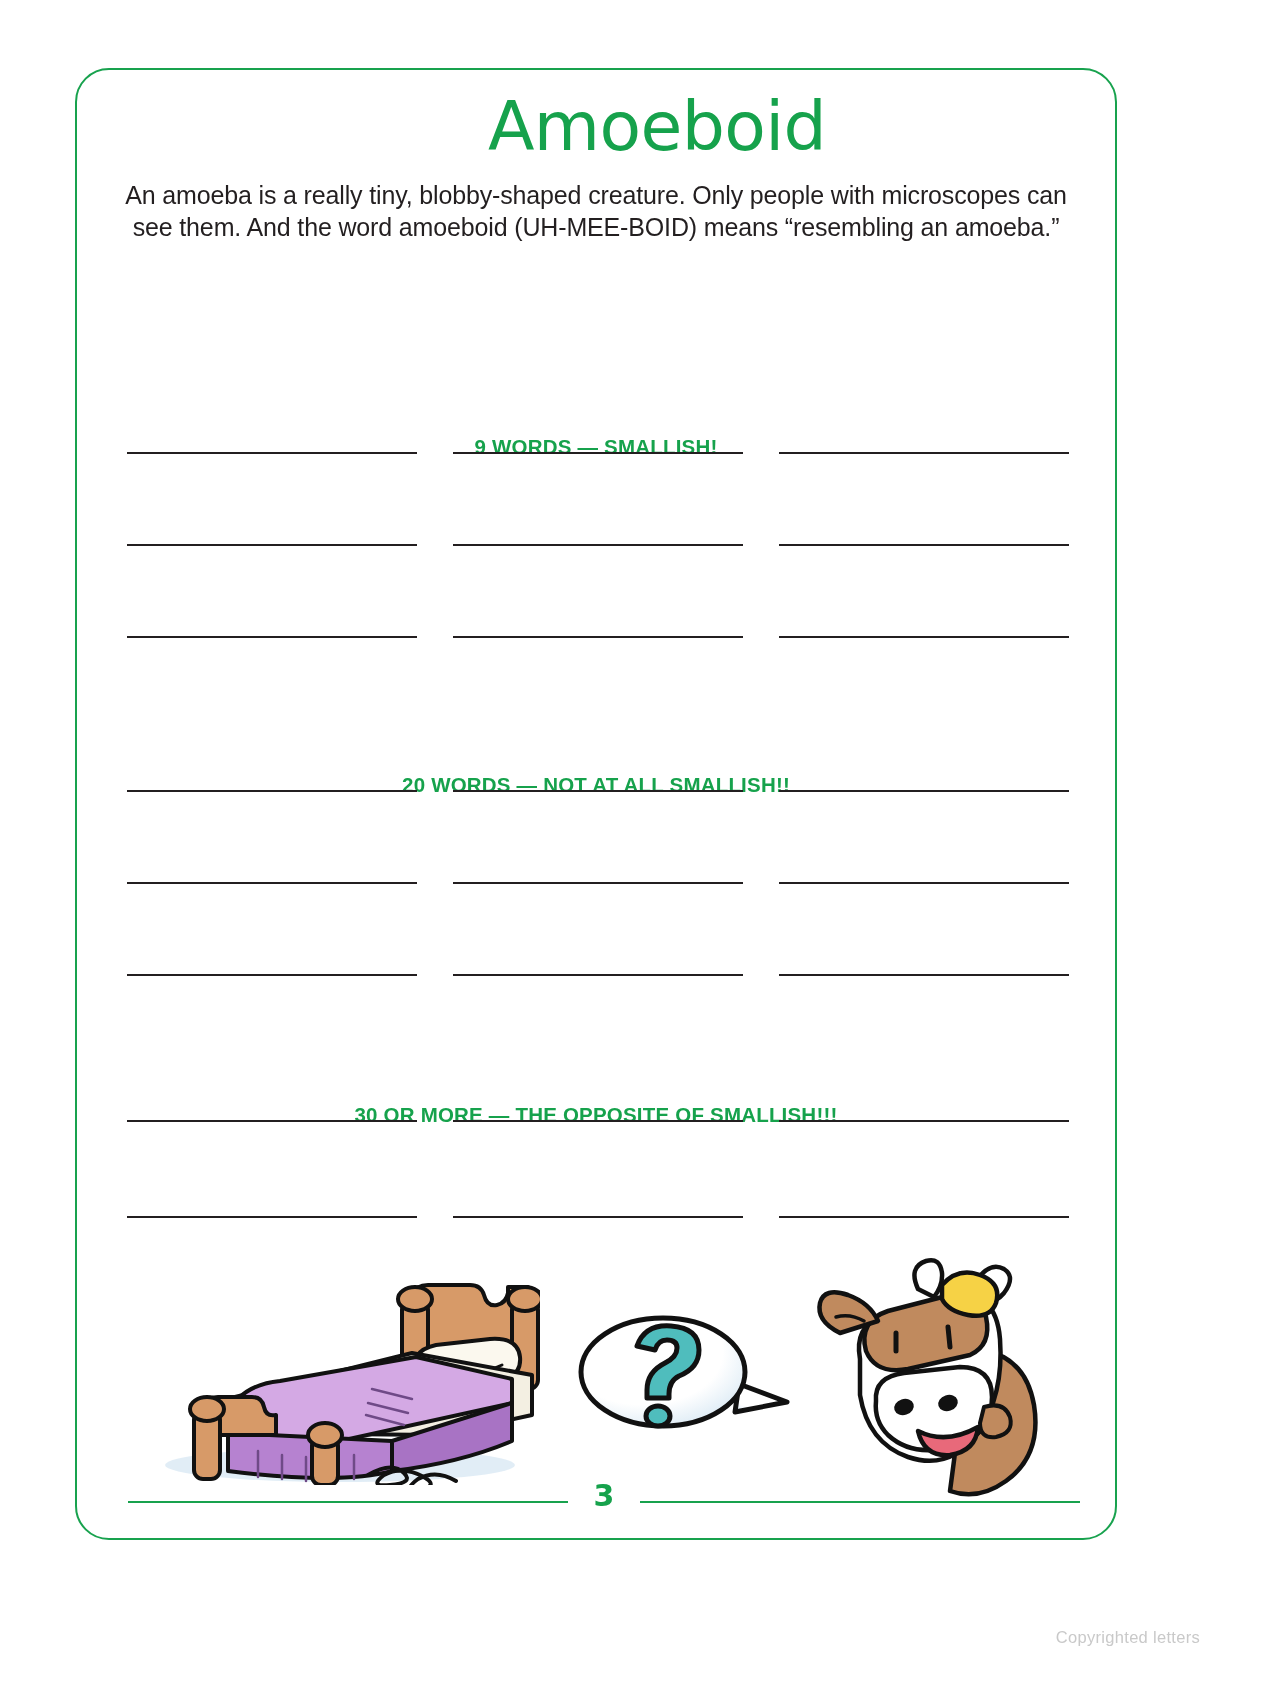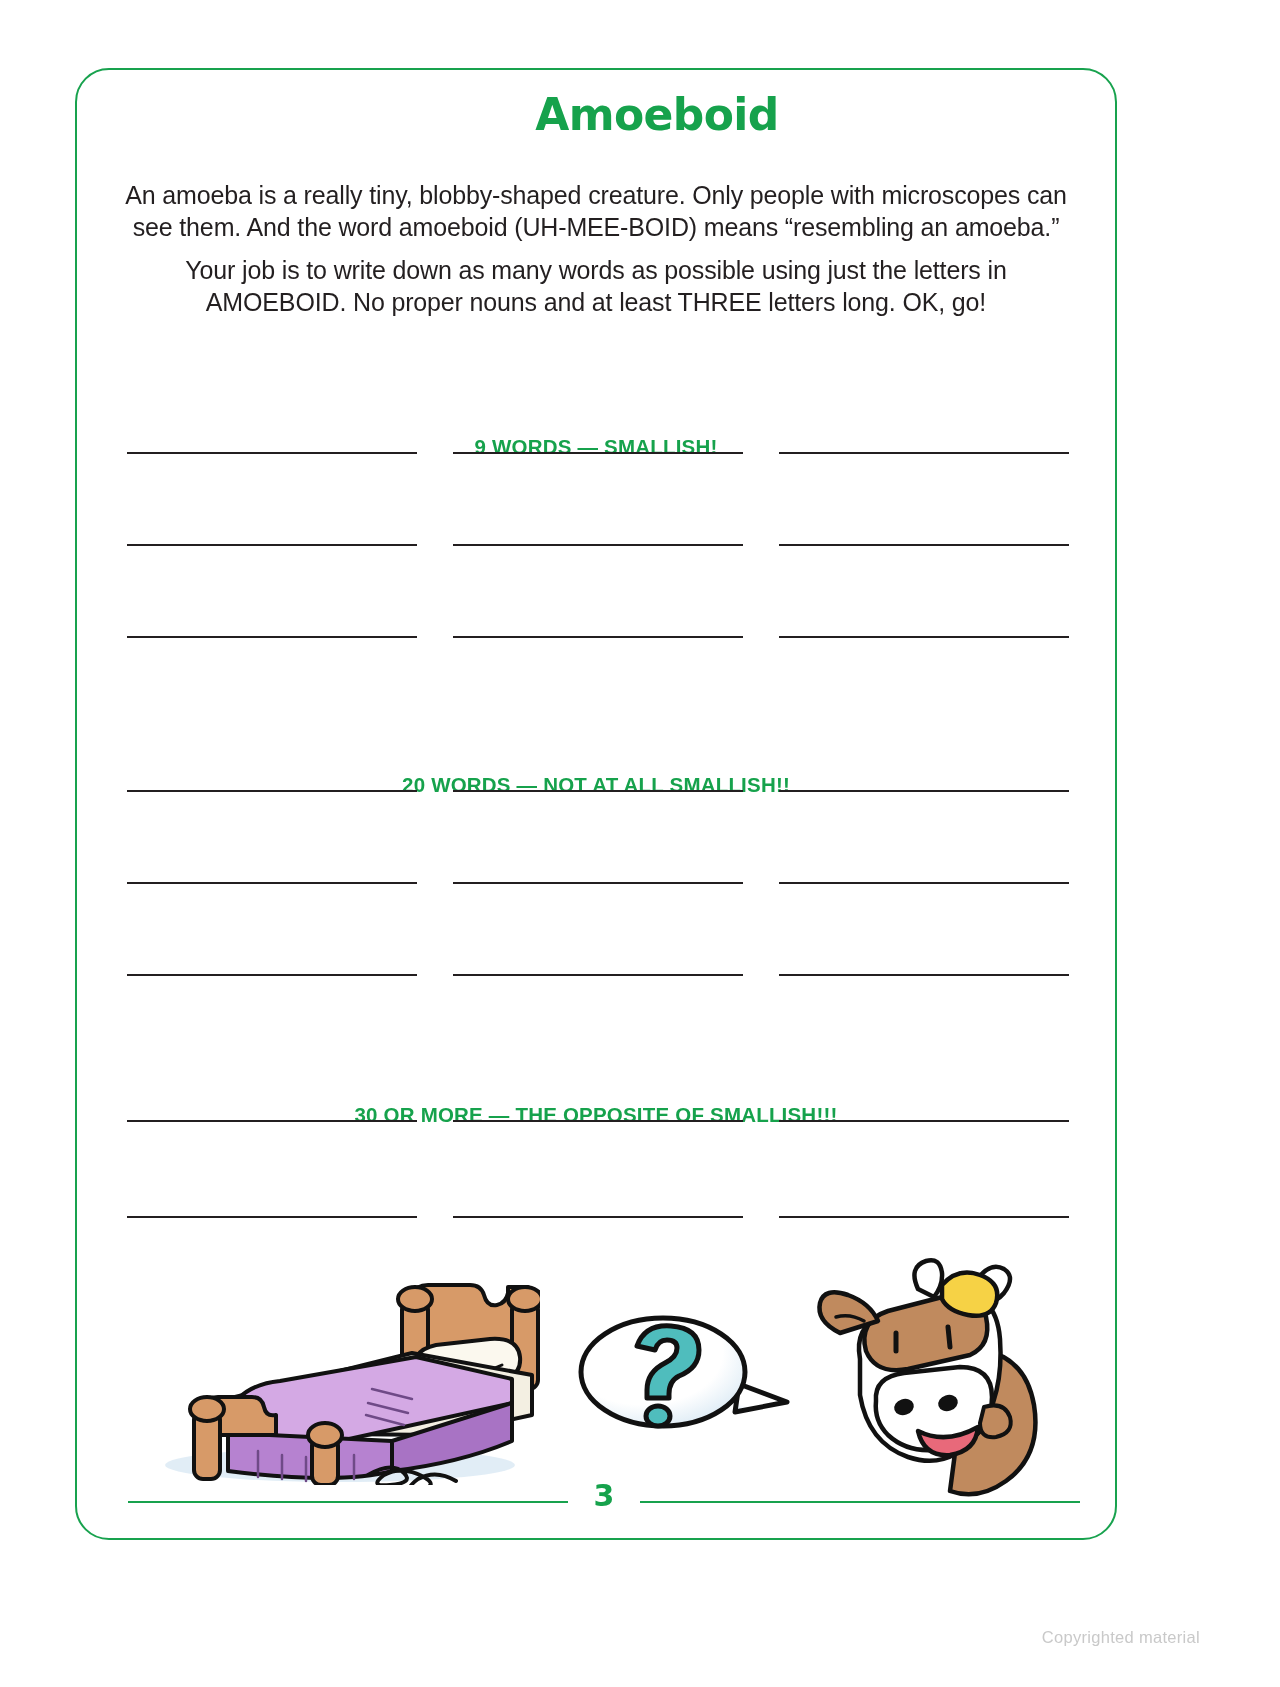--- a/index.html
+++ b/index.html
@@ -37,22 +37,22 @@
   }
 
   
   .title {
     position: absolute;
     left: 75px;
     top: 93px;
     width: 1164px;
     text-align: center;
     font-family: "DejaVu Sans", sans-serif;
-    font-weight: bold;
-    font-size: 44px;
+    font-weight: normal;
+    font-size: 68px;
     letter-spacing: -0.6px;
     color: #16A24C;
     line-height: 1;
   }
 
   
   .intro {
     position: absolute;
     left: 112px;
     top: 180px;
@@ -152,21 +152,20 @@
 <body>
 
 <div class="page">
 
   <div class="page-border"></div>
 
   <div class="title">Amoeboid</div>
 
   <div class="intro">
     <p class="first">An amoeba is a really tiny, blobby-shaped creature. Only people with microscopes can see them. And the word amoeboid (UH-MEE-BOID) means “resembling an amoeba.”</p>
-    <p class="second">Your job is to write down as many words as possible using just the letters in AMOEBOID. No proper nouns and at least THREE letters long. OK, go!</p>
   </div>
 
   <div class="section-head" style="top:404px;">9 WORDS — SMALLISH!</div>
 
   <div class="lines-block" style="top:452px;">
     <div class="line-row" style="height:92px;">
       <div class="answer-line"></div>
       <div class="answer-line"></div>
       <div class="answer-line"></div>
     </div>
@@ -303,15 +302,15 @@
         <path d="M184 152 Q204 146 210 162 Q214 178 196 182 Q180 184 180 168 Z" fill="#C08A5E" stroke="#111" stroke-width="4" stroke-linejoin="round"></path>
       </svg>
     </div>
 
   </div>
 
   <div class="footer-rule left"></div>
   <div class="footer-rule right"></div>
   <div class="page-number">3</div>
 
-  <div class="copyright">Copyrighted material</div>
+  <div class="copyright">Copyrighted letters</div>
 
 </div>
 
 </body></html>

